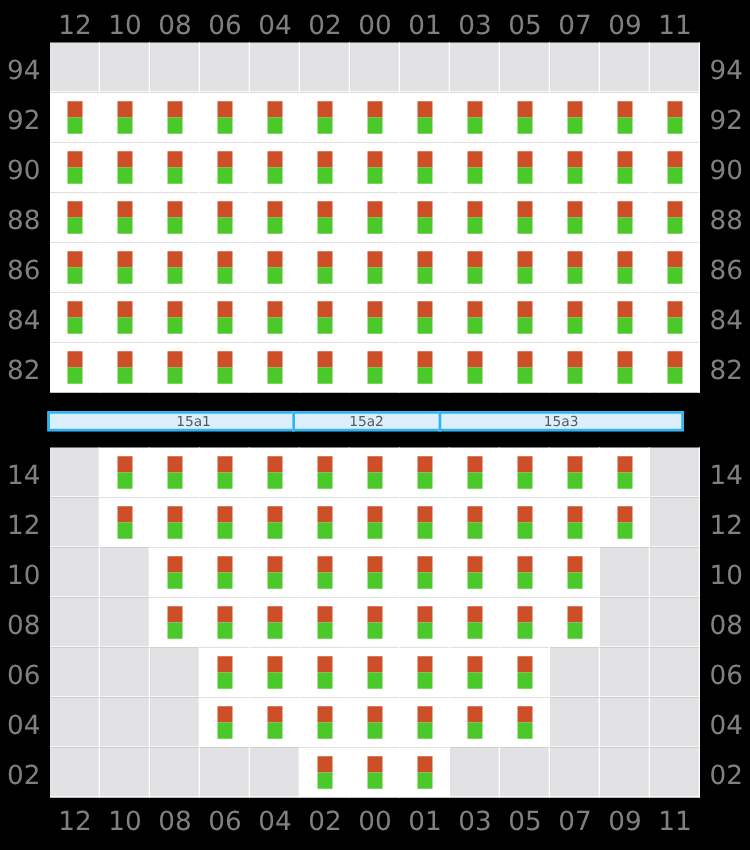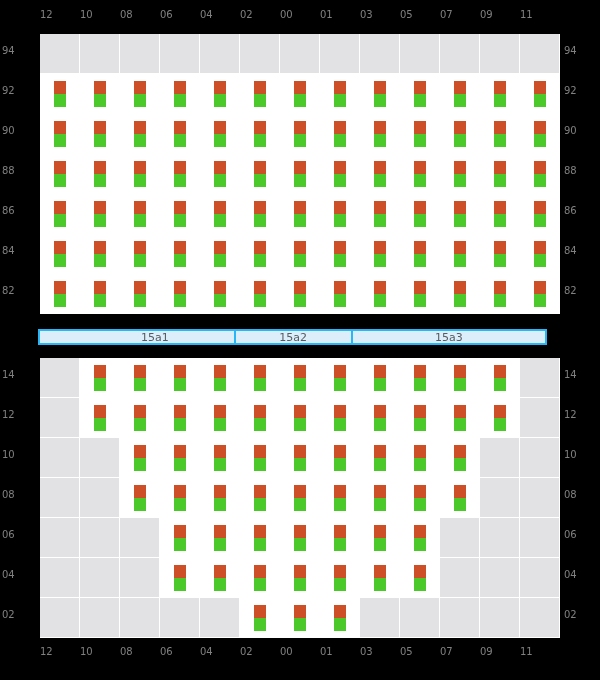--- a/index.html
+++ b/index.html
@@ -18,23 +18,23 @@
     position: relative;
     width: 600px;
     height: 680px;
     background: #000000;
   }
 
   
   .axis-label {
     position: absolute;
     color: #808080;
-    font-size: 10px;
+    font-size: 21px;
     font-family: "DejaVu Sans", sans-serif;
-    text-align: left;
+    text-align: center;
     line-height: 1;
     white-space: nowrap;
     user-select: none;
   }
   .col-label {
     width: 40px;
     height: 16px;
   }
   .row-label {
     width: 34px;

